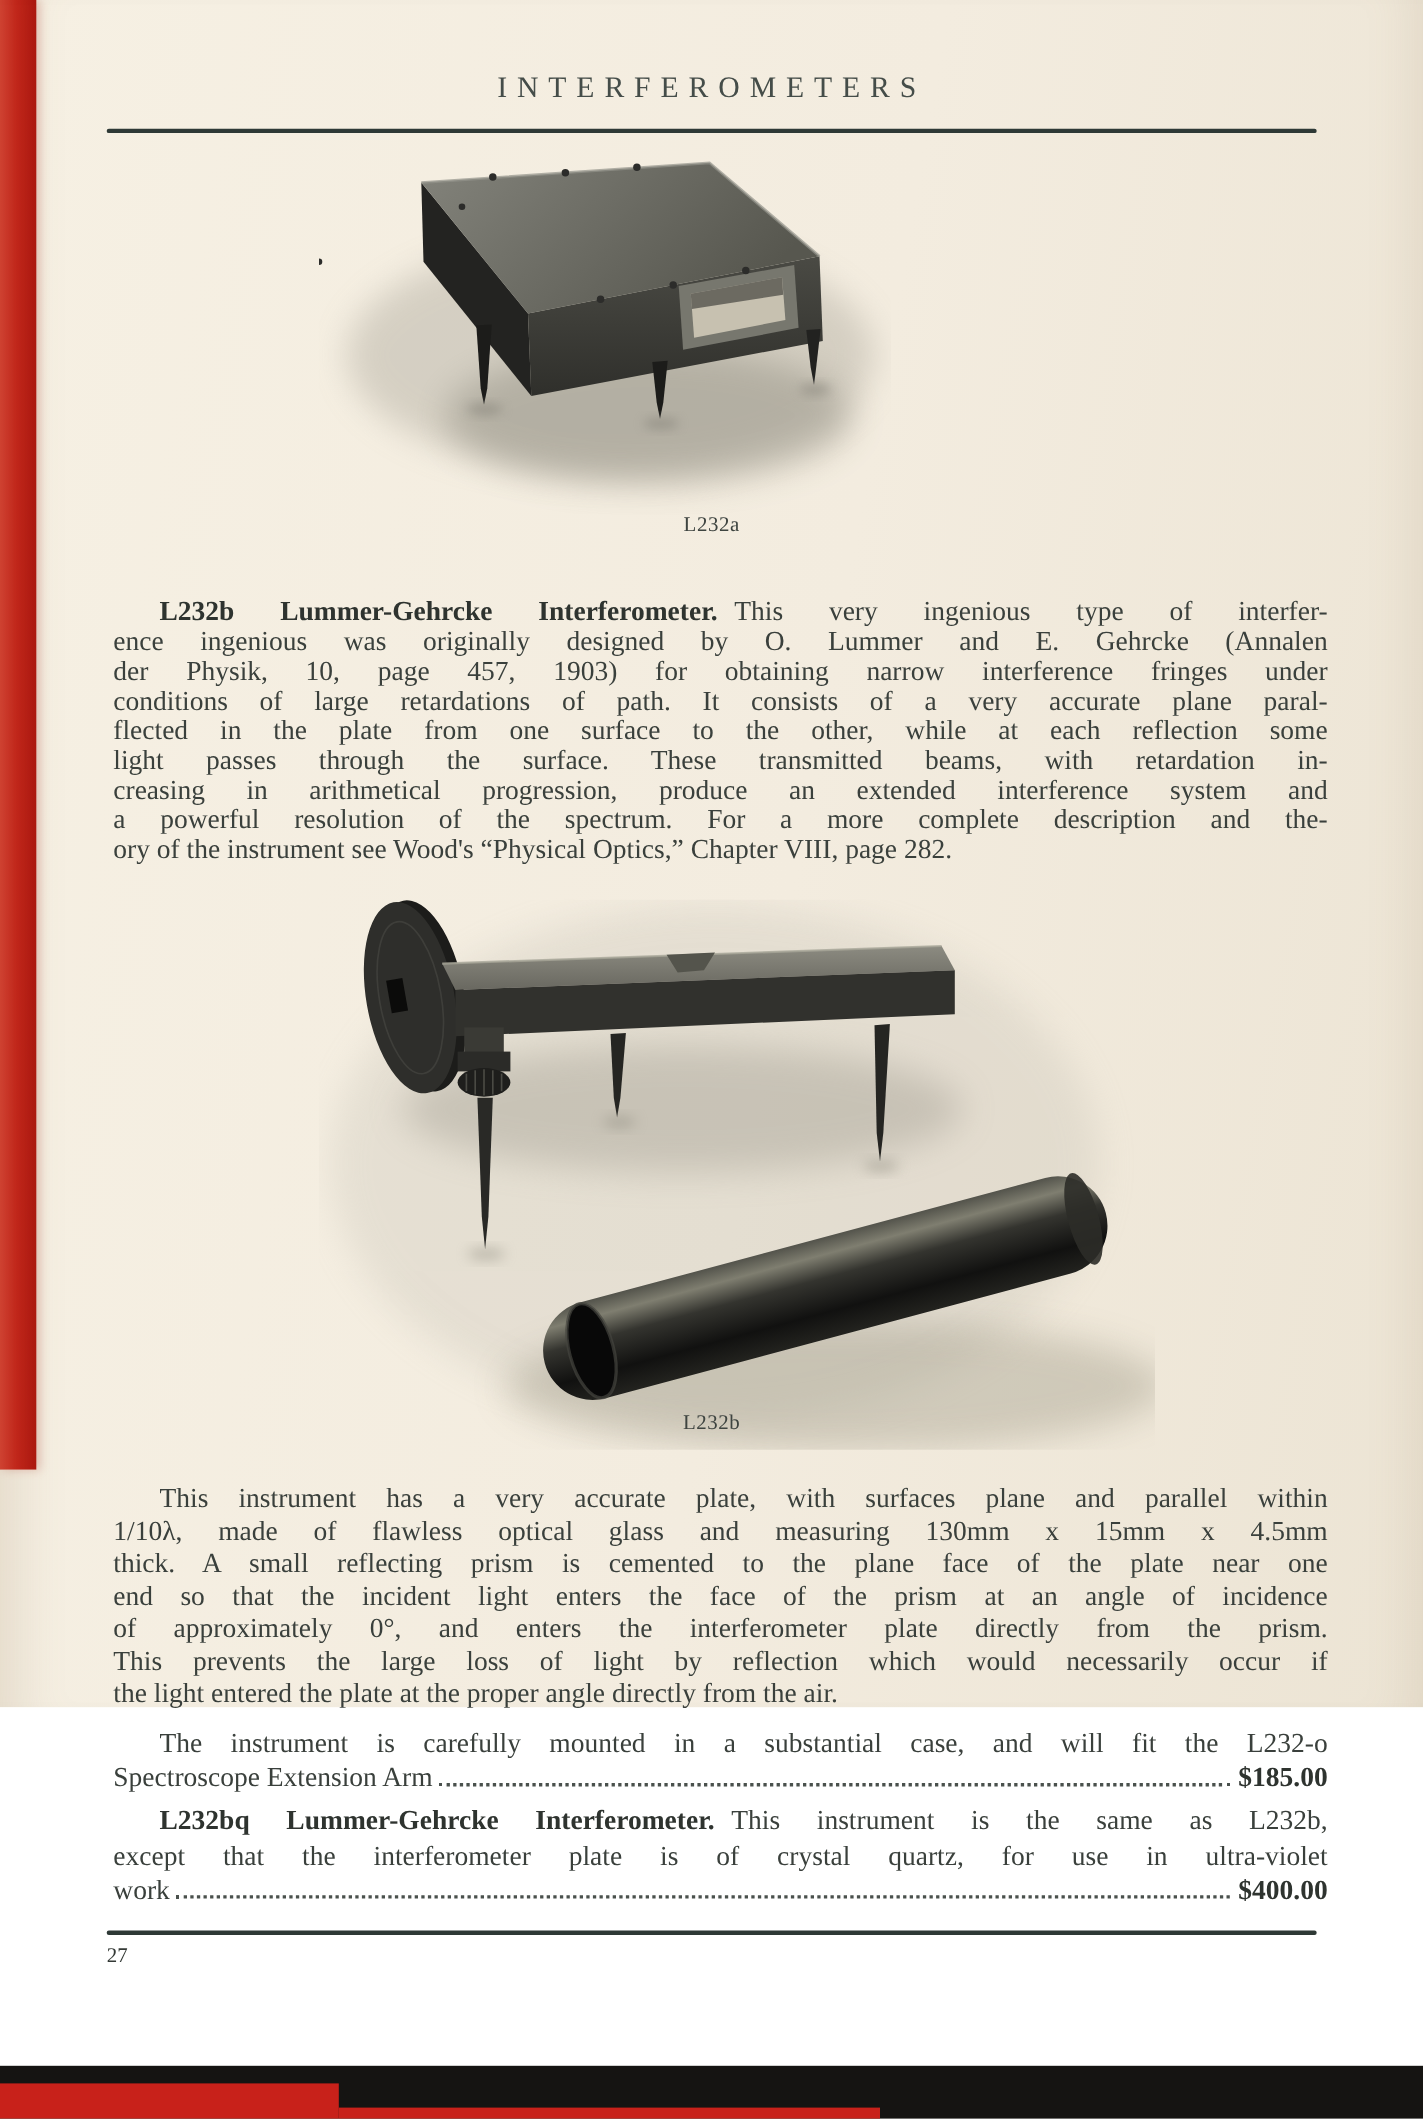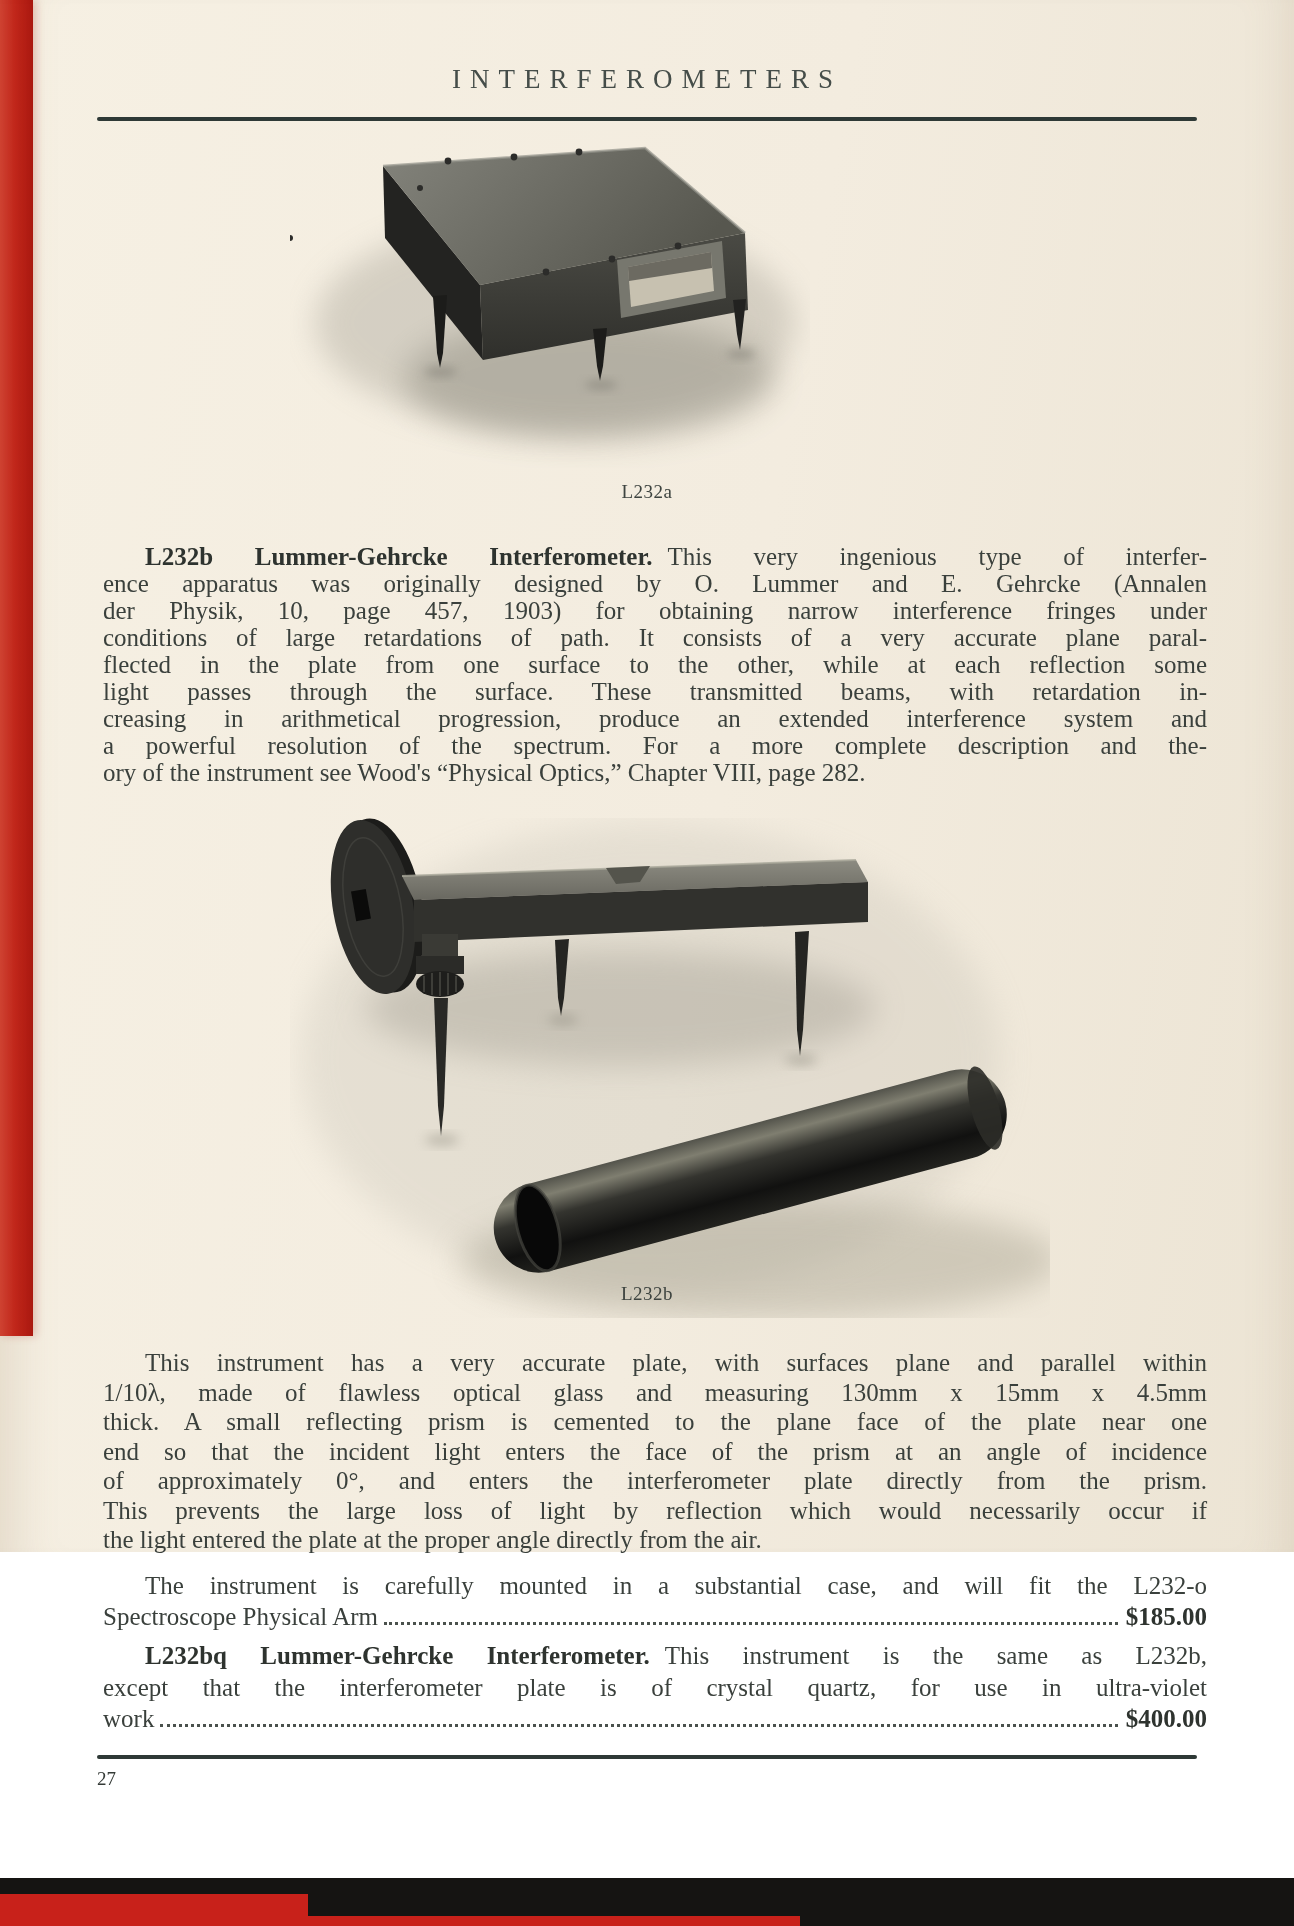--- a/index.html
+++ b/index.html
@@ -11,21 +11,21 @@
 
   .abs{position:absolute;}
 
   .header-title{left:97px;top:64px;width:1100px;text-align:center;
         font-size:27px;letter-spacing:9px;color:#454d49;}
   .rule{left:97px;width:1100px;height:4px;background:#2e3936;border-radius:2px;}
   .rule-top{top:117px;}
   .rule-bottom{top:1755px;}
 
   .caption{left:97px;width:1100px;text-align:center;font-size:19px;color:#3e4440;letter-spacing:.5px;}
-  .cap1{top:481px;}
+  .cap1{top:467px;}
   .cap2{top:1283px;}
 
   .para{left:103px;width:1104px;color:#3a403c;font-size:25px;}
   .p1{top:543px;}
   .p1 .tline{line-height:27px;}
   .p2{top:1348px;}
   .p2 .tline{line-height:29.5px;}
   .p3{top:1570px;}
   .p3 .tline,.p3 .price-row{line-height:31px;}
   .p4{top:1640px;}
@@ -108,21 +108,21 @@
       <polygon points="443,172 456,171 452,206 450,222 447,206" fill="#222220"></polygon>
       <ellipse cx="151" cy="244" rx="16" ry="5" fill="#87847a" opacity="0.6" filter="url(#f1c)"></ellipse>
       <ellipse cx="311" cy="257" rx="16" ry="5" fill="#87847a" opacity="0.6" filter="url(#f1c)"></ellipse>
       <ellipse cx="451" cy="226" rx="14" ry="5" fill="#87847a" opacity="0.6" filter="url(#f1c)"></ellipse>
     </svg>
   </div>
   <div class="abs caption cap1">L232a</div>
 
   <div class="abs para p1">
     <div class="tline jfull indent"><b class="lead">L232b Lummer-Gehrcke Interferometer.</b><span>This very ingenious type of interfer-</span></div>
-    <div class="tline jfull">ence apparatus was originally designed by O. Lummer and E. Gehrcke (Annalen</div>
+    <div class="tline jfull">ence ingenious was originally designed by O. Lummer and E. Gehrcke (Annalen</div>
     <div class="tline jfull">der Physik, 10, page 457, 1903) for obtaining narrow interference fringes under</div>
     <div class="tline jfull">conditions of large retardations of path.  It consists of a very accurate plane paral-</div>
     <div class="tline jfull">flected in the plate from one surface to the other, while at each reflection some</div>
     <div class="tline jfull">light passes through the surface.  These transmitted beams, with retardation in-</div>
     <div class="tline jfull">creasing in arithmetical progression, produce an extended interference system and</div>
     <div class="tline jfull">a powerful resolution of the spectrum.  For a more complete description and the-</div>
     <div class="tline">ory of the instrument see Wood's “Physical Optics,” Chapter VIII, page 282.</div>
   </div>
 
   <div class="abs fig fig2">
@@ -199,21 +199,21 @@
     <div class="tline jfull">thick.  A small reflecting prism is cemented to the plane face of the plate near one</div>
     <div class="tline jfull">end so that the incident light enters the face of the prism at an angle of incidence</div>
     <div class="tline jfull">of approximately 0°, and enters the interferometer plate directly from the prism.</div>
     <div class="tline jfull">This prevents the large loss of light by reflection which would necessarily occur if</div>
     <div class="tline">the light entered the plate at the proper angle directly from the air.</div>
   </div>
 
   <div class="abs para p3">
     <div class="tline jfull indent">The instrument is carefully mounted in a substantial case, and will fit the L232-o</div>
     <div class="price-row">
-      <span>Spectroscope Physical Arm</span>
+      <span>Spectroscope Extension Arm</span>
       <span class="leader"></span>
       <b class="price">$185.00</b>
     </div>
   </div>
 
   <div class="abs para p4">
     <div class="tline jfull indent"><b class="lead">L232bq Lummer-Gehrcke Interferometer.</b><span>This instrument is the same as L232b,</span></div>
     <div class="tline jfull">except that the interferometer plate is of crystal quartz, for use in ultra-violet</div>
     <div class="price-row">
       <span>work</span>

